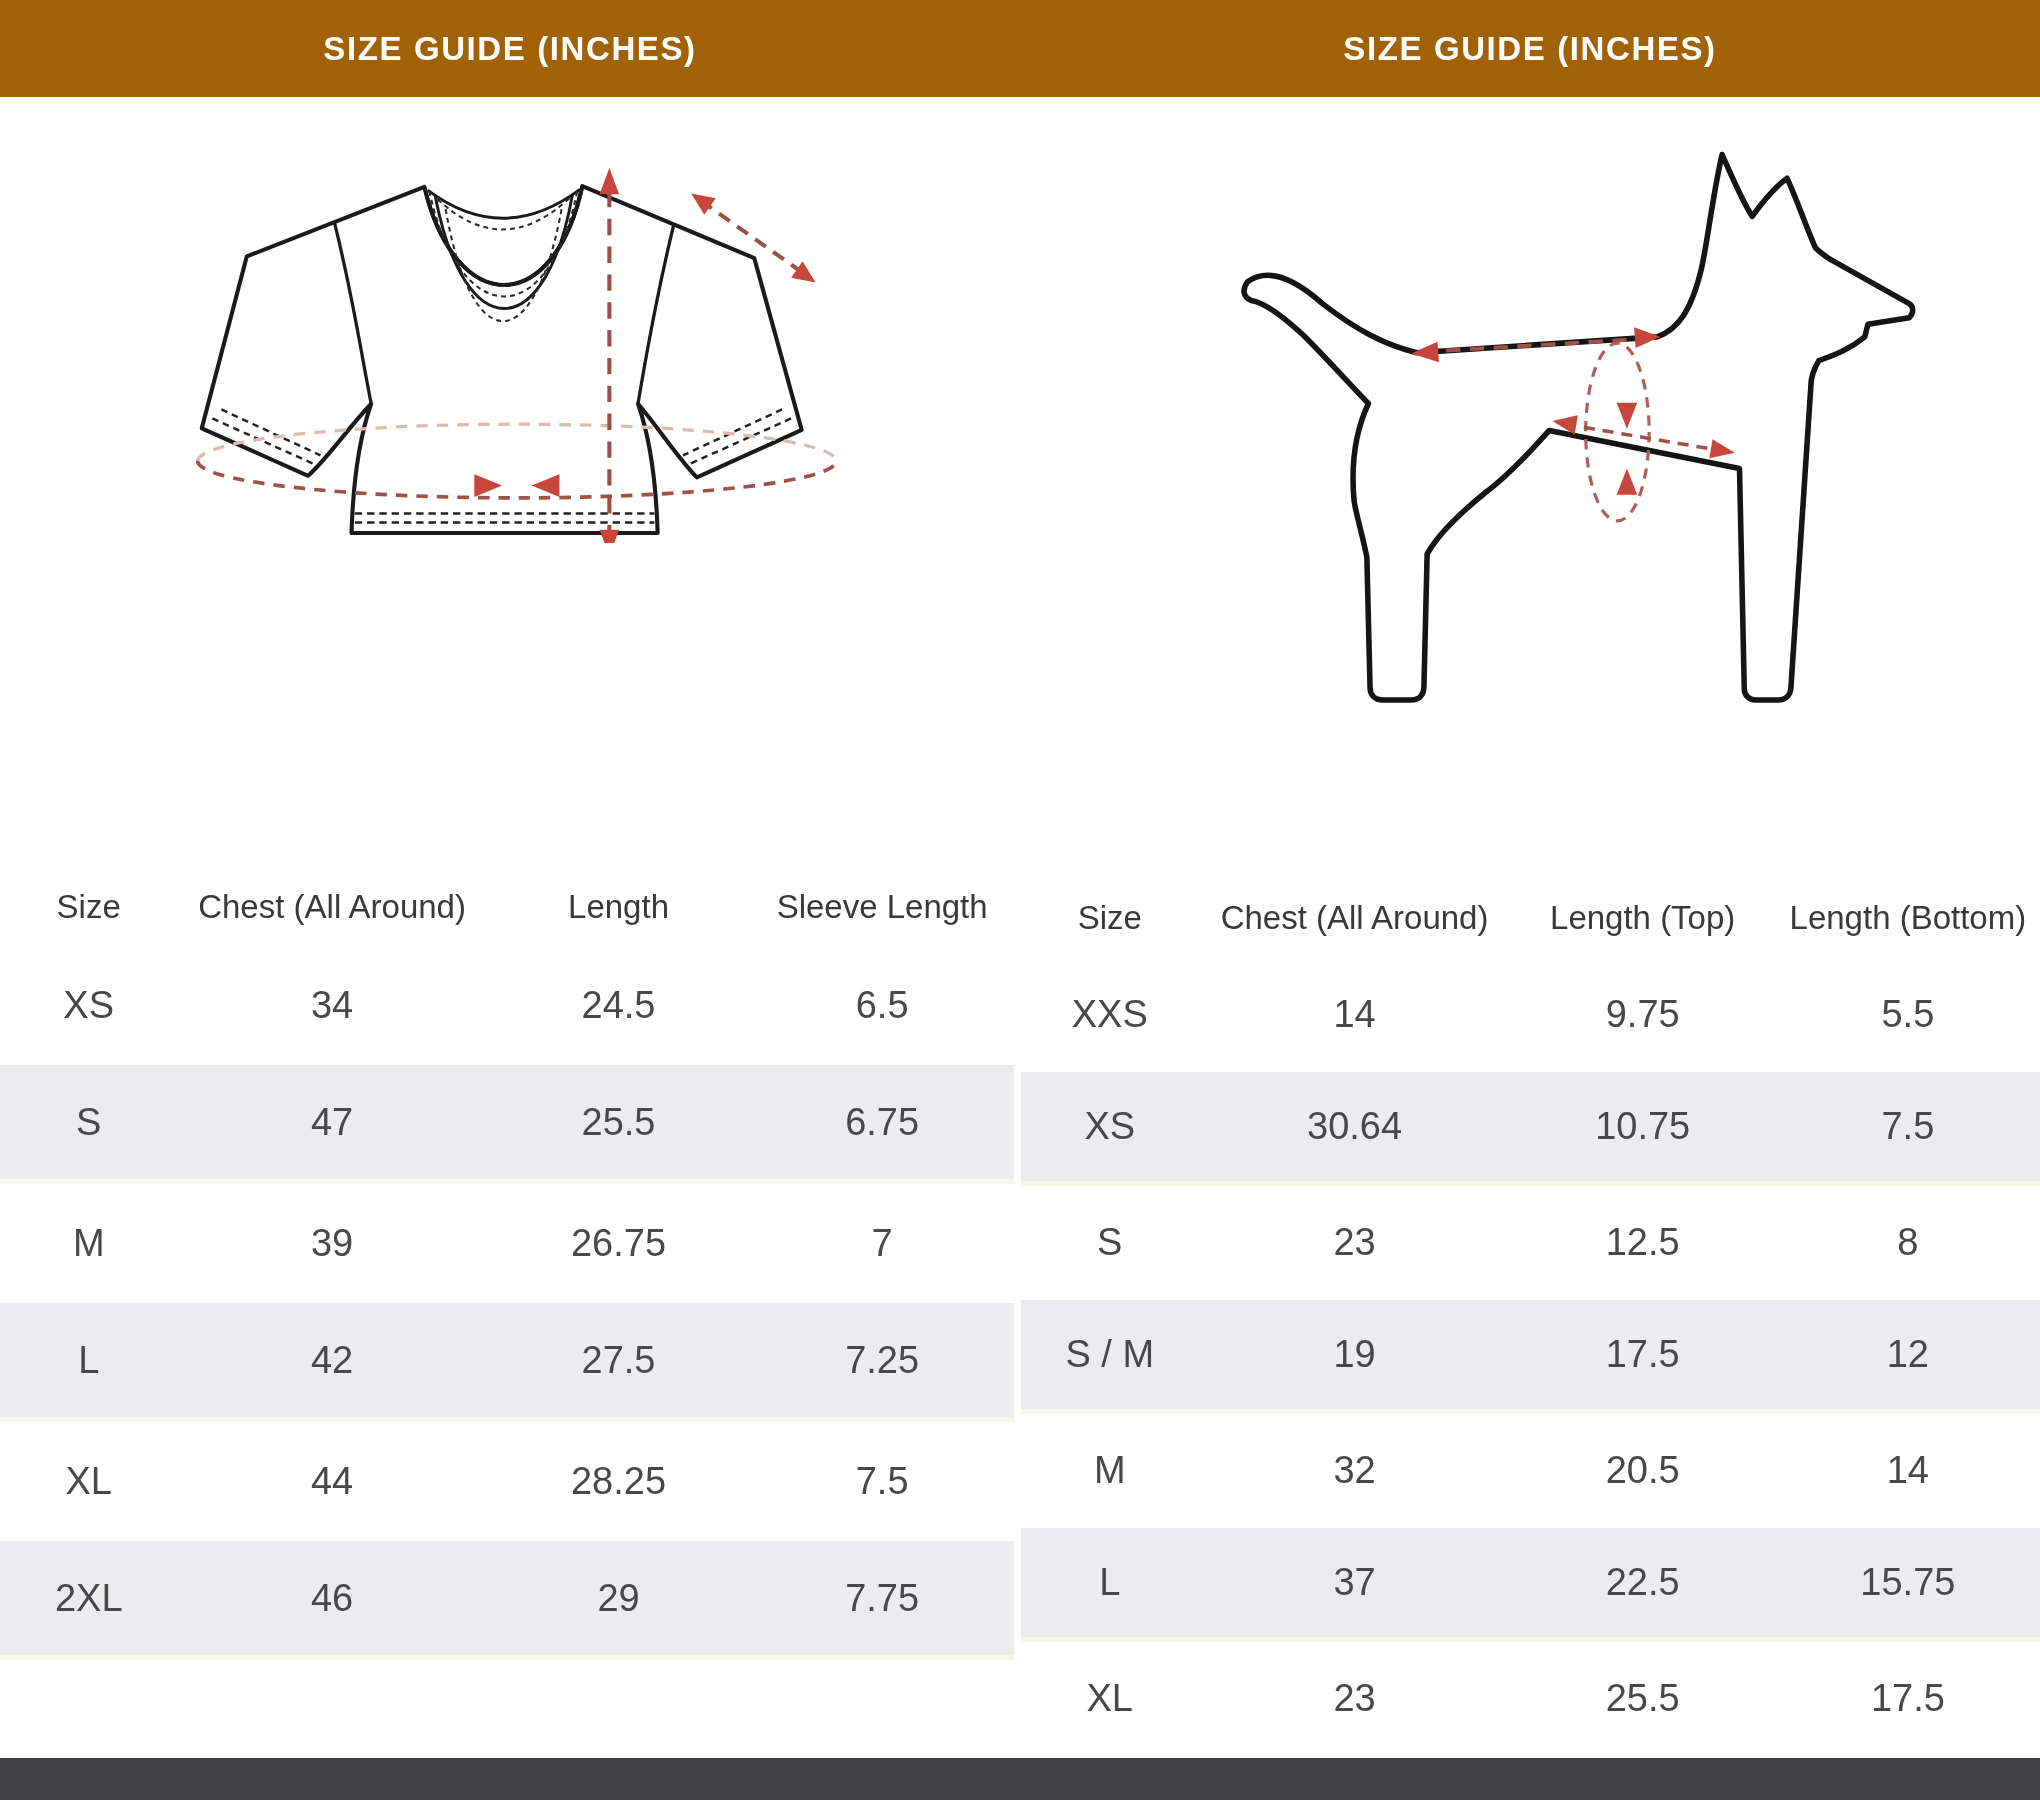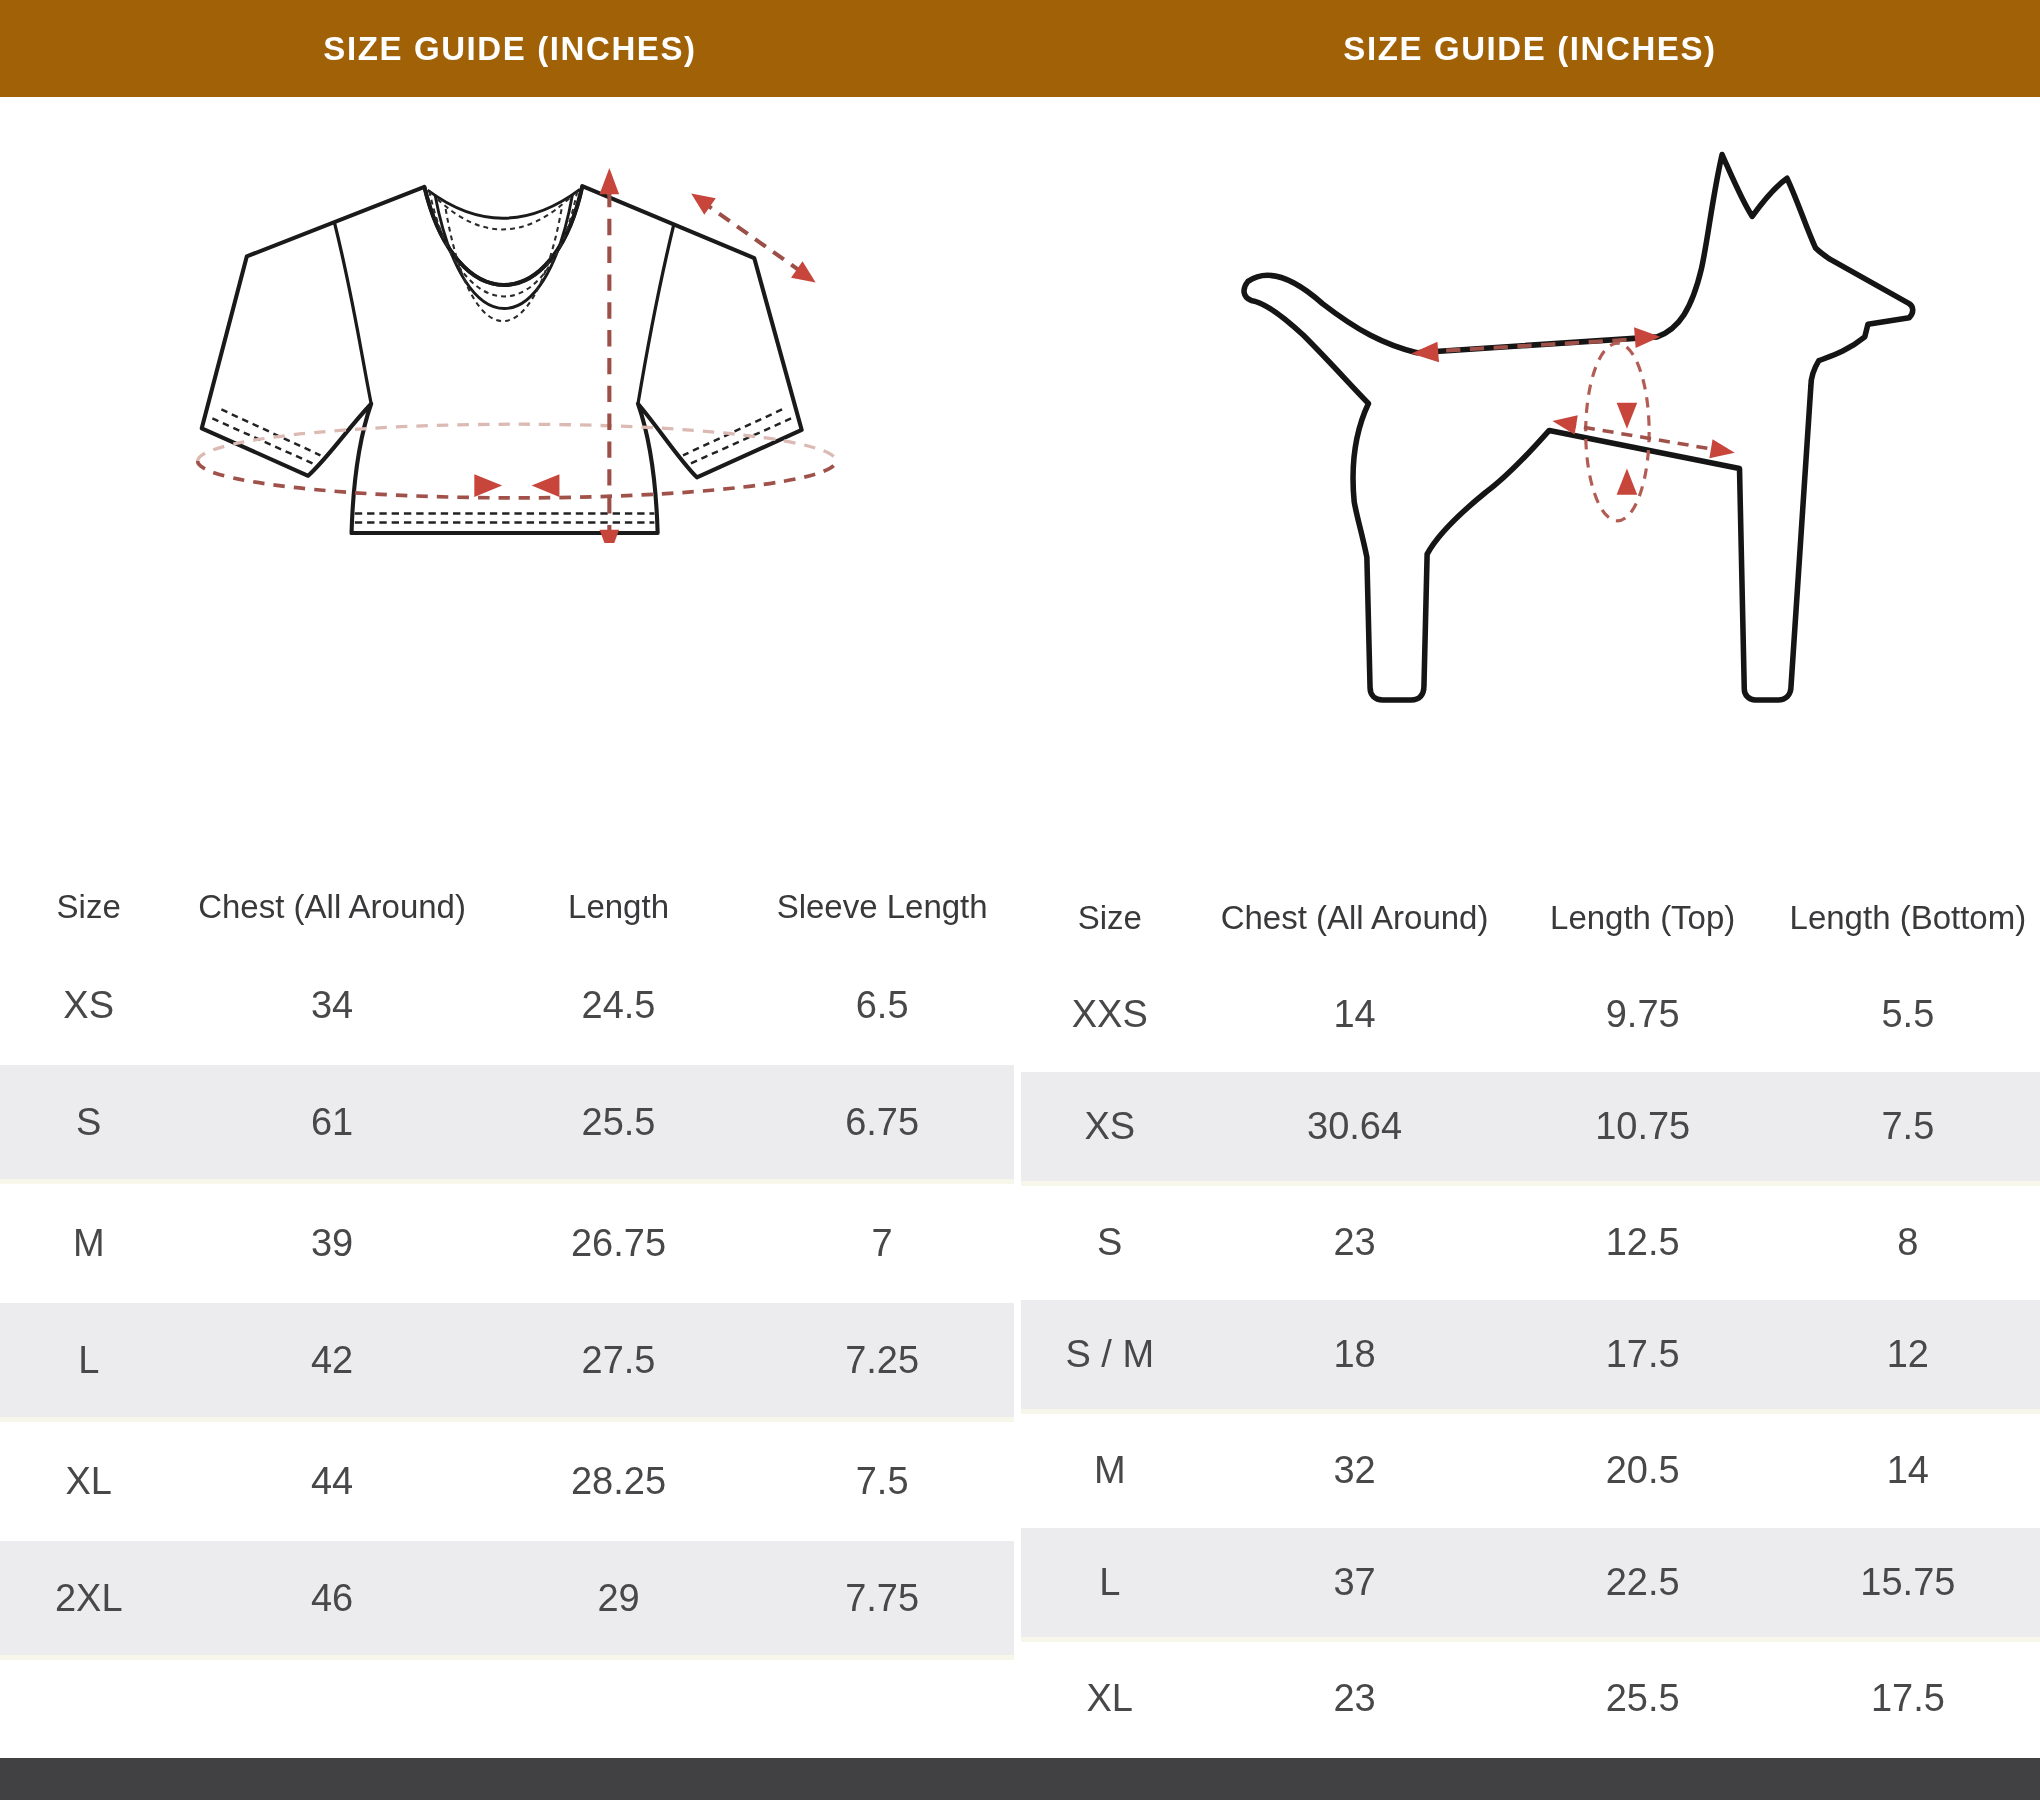--- a/index.html
+++ b/index.html
@@ -157,21 +157,21 @@
         <div class="th">Sleeve Length</div>
       </div>
       <div class="tr">
         <div class="td">XS</div>
         <div class="td">34</div>
         <div class="td">24.5</div>
         <div class="td">6.5</div>
       </div>
       <div class="tr stripe">
         <div class="td">S</div>
-        <div class="td">61</div>
+        <div class="td">47</div>
         <div class="td">25.5</div>
         <div class="td">6.75</div>
       </div>
       <div class="tr">
         <div class="td">M</div>
         <div class="td">39</div>
         <div class="td">26.75</div>
         <div class="td">7</div>
       </div>
       <div class="tr stripe">
@@ -214,21 +214,21 @@
         <div class="td">7.5</div>
       </div>
       <div class="tr">
         <div class="td">S</div>
         <div class="td">23</div>
         <div class="td">12.5</div>
         <div class="td">8</div>
       </div>
       <div class="tr stripe">
         <div class="td">S / M</div>
-        <div class="td">18</div>
+        <div class="td">19</div>
         <div class="td">17.5</div>
         <div class="td">12</div>
       </div>
       <div class="tr">
         <div class="td">M</div>
         <div class="td">32</div>
         <div class="td">20.5</div>
         <div class="td">14</div>
       </div>
       <div class="tr stripe">

